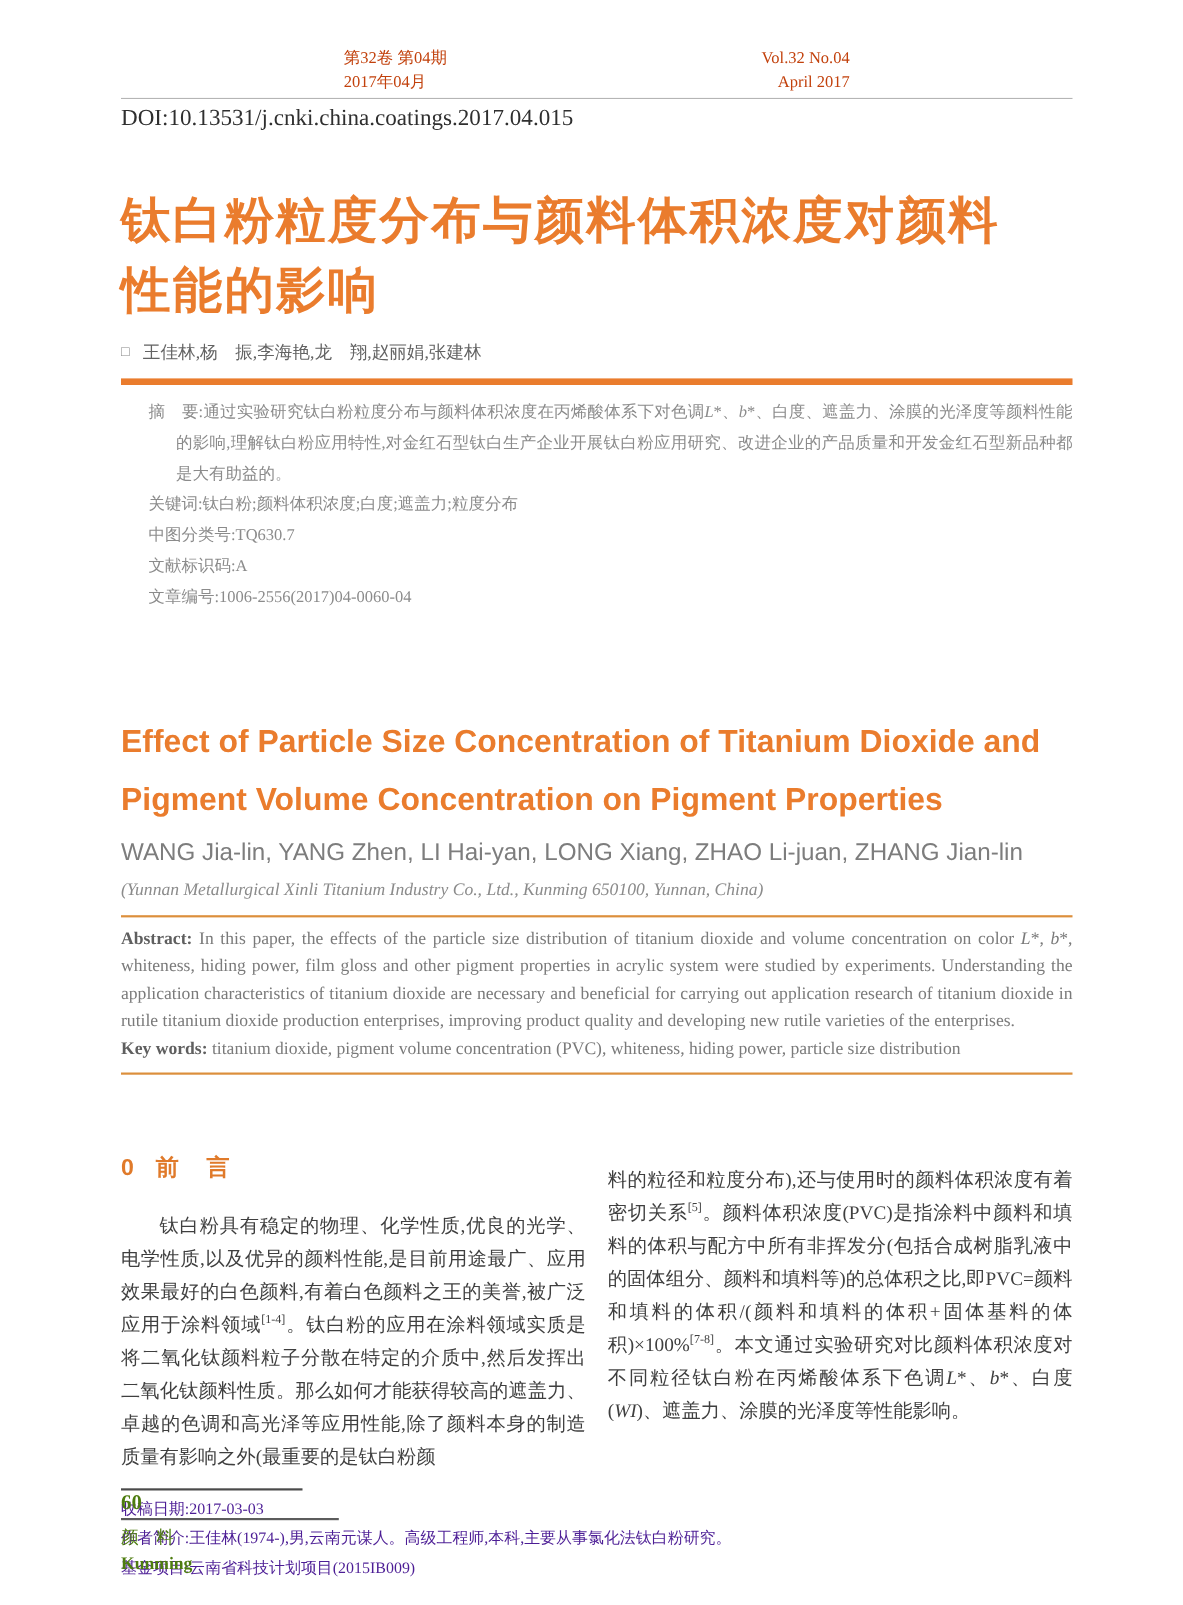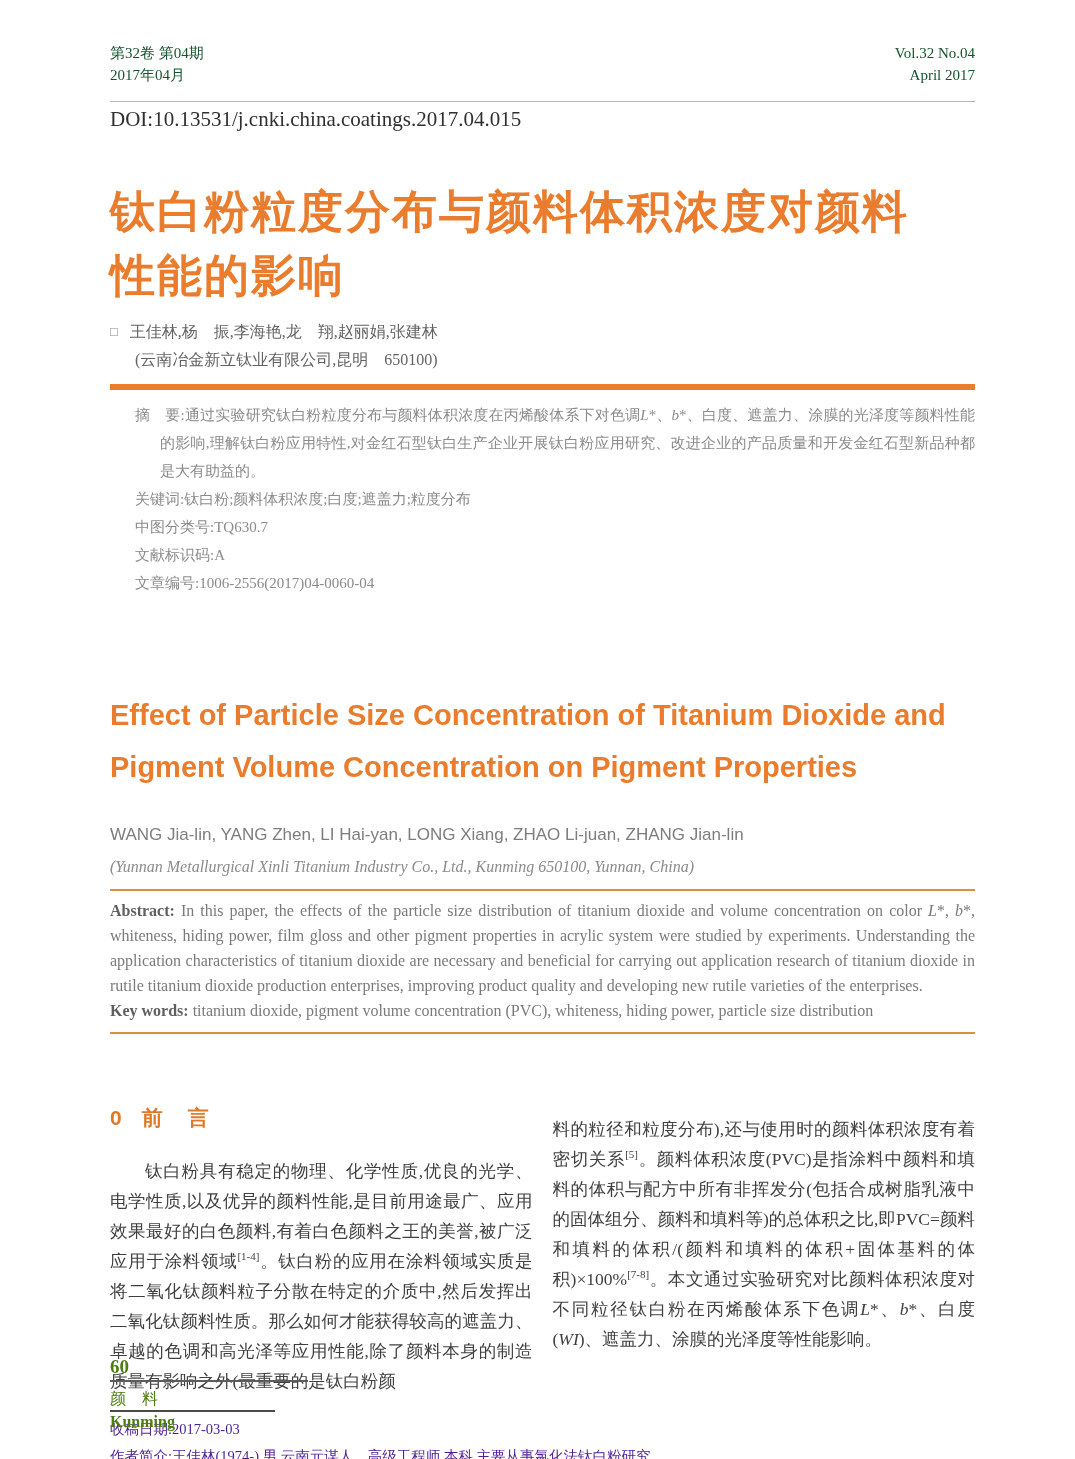--- a/index.html
+++ b/index.html
@@ -13,27 +13,27 @@
     width: 1075px;
     height: 1459px;
     background: #ffffff;
     padding: 42px 100px 0 110px;
     overflow: hidden;
   }
 
   
   .masthead {
     display: flex;
-    justify-content: space-between;
+    justify-content: center;
     align-items: flex-start;
-    color: #14532d;
+    color: #c2410c;
     font-size: 15px;
     line-height: 22px;
     font-family: "Liberation Serif", "DejaVu Serif", serif;
-    padding-bottom: 15px;
+    padding-bottom: 3px;
     border-bottom: 1px solid #b5b5b5;
   }
   .mh-col.left { text-align: left; width: 230px; }
   .mh-col.center { text-align: center; flex: 1; }
   .mh-col.right { text-align: right; width: 230px; }
   .journal-cn { letter-spacing: 7px; }
   .journal-en { letter-spacing: 1px; }
 
   .doi {
     margin-top: 5px;
@@ -108,22 +108,22 @@
     margin-top: 92px;
     color: #EA7C2D;
     font-size: 29px;
     font-weight: bold;
     line-height: 52px;
     font-family: "Liberation Sans", "DejaVu Sans", sans-serif;
   }
   .title-en .line { display: block; }
 
   .authors-en {
-    margin-top: 32px;
-    font-size: 17px;
+    margin-top: 9px;
+    font-size: 22px;
     color: #7d7d7d;
     font-family: "Liberation Sans", "DejaVu Sans", sans-serif;
   }
   .affil-en {
     margin-top: 13px;
     font-size: 16px;
     font-style: italic;
     color: #8b8b8b;
     font-family: "Liberation Serif", "DejaVu Serif", serif;
   }
@@ -235,21 +235,20 @@
 
   <h1 class="title-cn">
     <span class="line">钛白粉粒度分布与颜料体积浓度对颜料</span>
     <span class="line">性能的影响</span>
   </h1>
 
   <div class="authors-cn">
     <span class="marker">□</span>
     <span>王佳林,杨　振,李海艳,龙　翔,赵丽娟,张建林</span>
   </div>
-  <div class="affil-cn">(云南冶金新立钛业有限公司,昆明　650100)</div>
 
   <div class="rule-thick"></div>
 
   <section class="abstract-cn">
     <p class="abs-para"><span class="lbl">摘　要:</span><span>通过实验研究钛白粉粒度分布与颜料体积浓度在丙烯酸体系下对色调<i>L</i>*、<i>b</i>*、白度、遮盖力、涂膜的光泽度等颜料性能的影响,理解钛白粉应用特性,对金红石型钛白生产企业开展钛白粉应用研究、改进企业的产品质量和开发金红石型新品种都是大有助益的。</span></p>
     <p class="kw-para"><span class="lbl">关键词:</span><span>钛白粉;颜料体积浓度;白度;遮盖力;粒度分布</span></p>
     <p class="clc-row">
       <span class="clc"><span>中图分类号:</span><span>TQ630.7</span></span>
       <span class="doccode"><span>文献标识码:</span><span>A</span></span>
       <span class="artid"><span>文章编号:</span><span>1006-2556(2017)04-0060-04</span></span>

